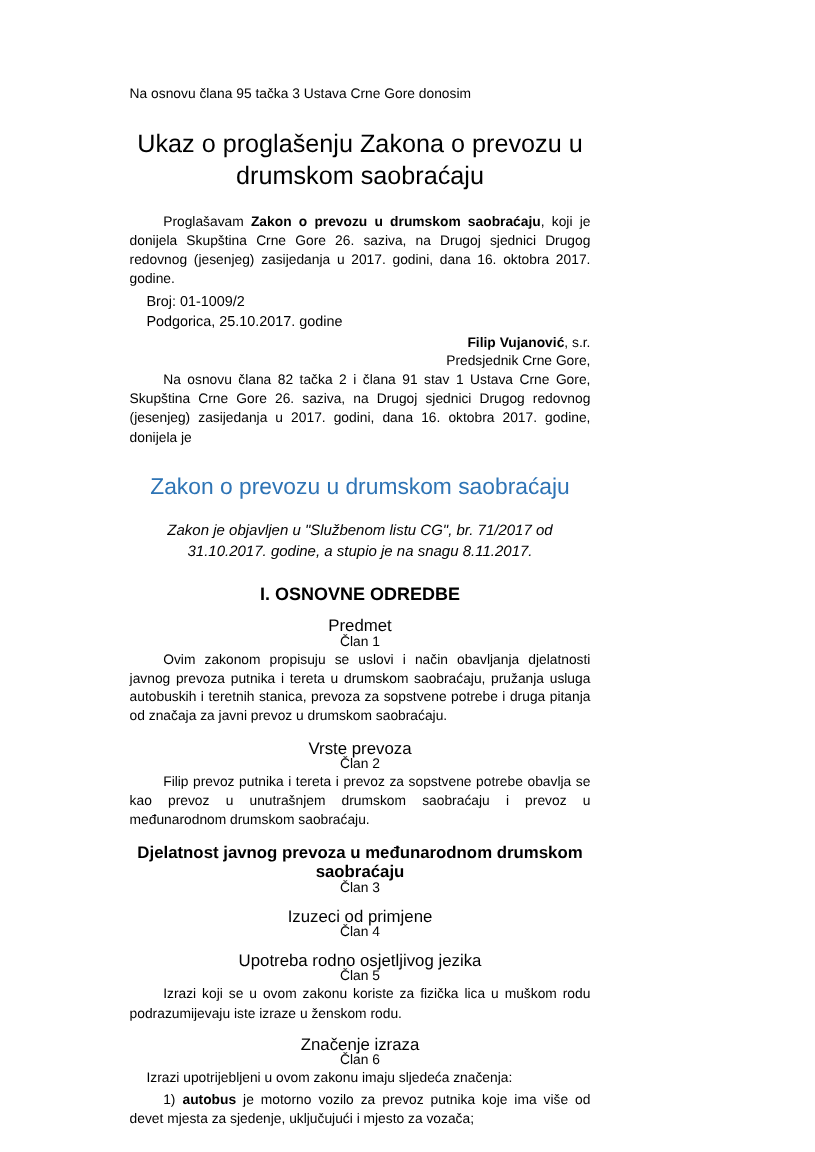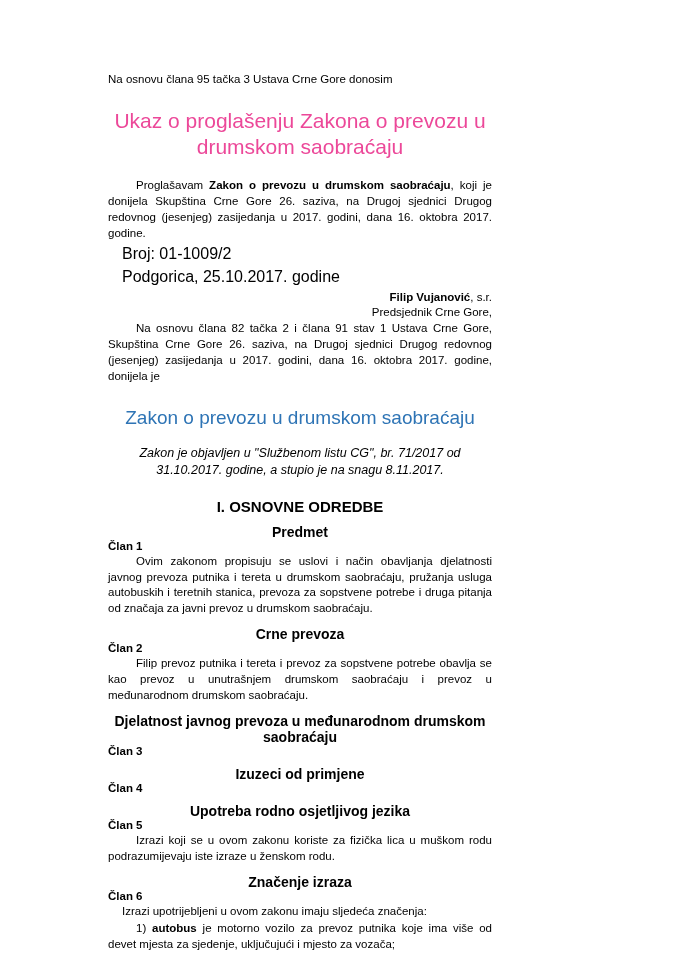--- a/index.html
+++ b/index.html
@@ -20,39 +20,39 @@
     height: 960px;
     box-sizing: border-box;
     padding: 72px 105px 0 108px;
   }
   .intro-line {
     font-size: 11.5px;
     line-height: 1.35;
     margin: 0 0 20px 0;
   }
   .doc-title {
-    color: #ec4899;
+    color: #000000;
     font-size: 21px;
     font-weight: normal;
     line-height: 1.25;
     text-align: center;
     margin: 0 0 18px 0;
   }
   .para {
     font-size: 11.5px;
     line-height: 1.38;
     text-align: justify;
     text-indent: 28px;
     margin: 0 0 2px 0;
   }
   .para.noindent {
     text-indent: 0;
   }
   .small-line {
-    font-size: 16px;
+    font-size: 12px;
     line-height: 1.38;
     margin: 0;
     padding-left: 14px;
   }
   .right-block {
     text-align: right;
     font-size: 11.5px;
     line-height: 1.38;
     margin: 2px 0 0 0;
   }
@@ -73,27 +73,27 @@
   }
   .h1-center {
     text-align: center;
     font-size: 15px;
     font-weight: bold;
     margin: 4px 0 2px 0;
   }
   .h2-center {
     text-align: center;
     font-size: 14px;
-    font-weight: bold;
+    font-weight: normal;
     margin: 9px 0 0 0;
   }
   .article-num {
-    text-align: left;
+    text-align: center;
     font-size: 11.5px;
-    font-weight: bold;
+    font-weight: normal;
     margin: 0 0 2px 0;
   }
   .wide-head {
     text-align: center;
     font-size: 14px;
     font-weight: bold;
     margin: 9px 0 0 0;
   }
 </style>
 </head>
@@ -120,21 +120,21 @@
   <h2 class="law-title">Zakon o prevozu u drumskom saobraćaju</h2>
 
   <p class="published">Zakon je objavljen u "Službenom listu CG", br. 71/2017 od 31.10.2017. godine, a stupio je na snagu 8.11.2017.</p>
 
   <div class="h1-center">I. OSNOVNE ODREDBE</div>
 
   <div class="h2-center">Predmet</div>
   <div class="article-num">Član 1</div>
   <p class="para">Ovim zakonom propisuju se uslovi i način obavljanja djelatnosti javnog prevoza putnika i tereta u drumskom saobraćaju, pružanja usluga autobuskih i teretnih stanica, prevoza za sopstvene potrebe i druga pitanja od značaja za javni prevoz u drumskom saobraćaju.</p>
 
-  <div class="h2-center">Crne prevoza</div>
+  <div class="h2-center">Vrste prevoza</div>
   <div class="article-num">Član 2</div>
   <p class="para">Filip prevoz putnika i tereta i prevoz za sopstvene potrebe obavlja se kao prevoz u unutrašnjem drumskom saobraćaju i prevoz u međunarodnom drumskom saobraćaju.</p>
 
   <div class="wide-head">Djelatnost javnog prevoza u međunarodnom drumskom saobraćaju</div>
   <div class="article-num">Član 3</div>
 
   <div class="h2-center">Izuzeci od primjene</div>
   <div class="article-num">Član 4</div>
 
   <div class="h2-center">Upotreba rodno osjetljivog jezika</div>

